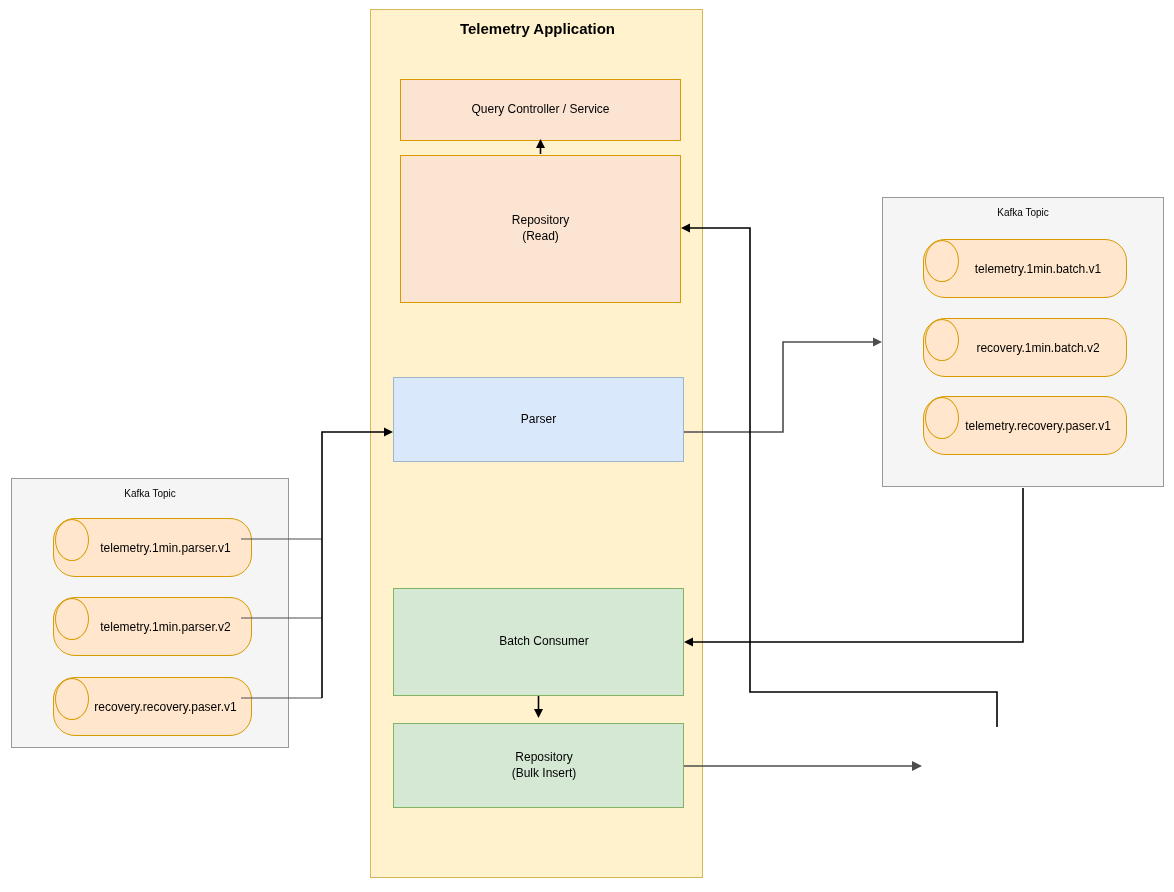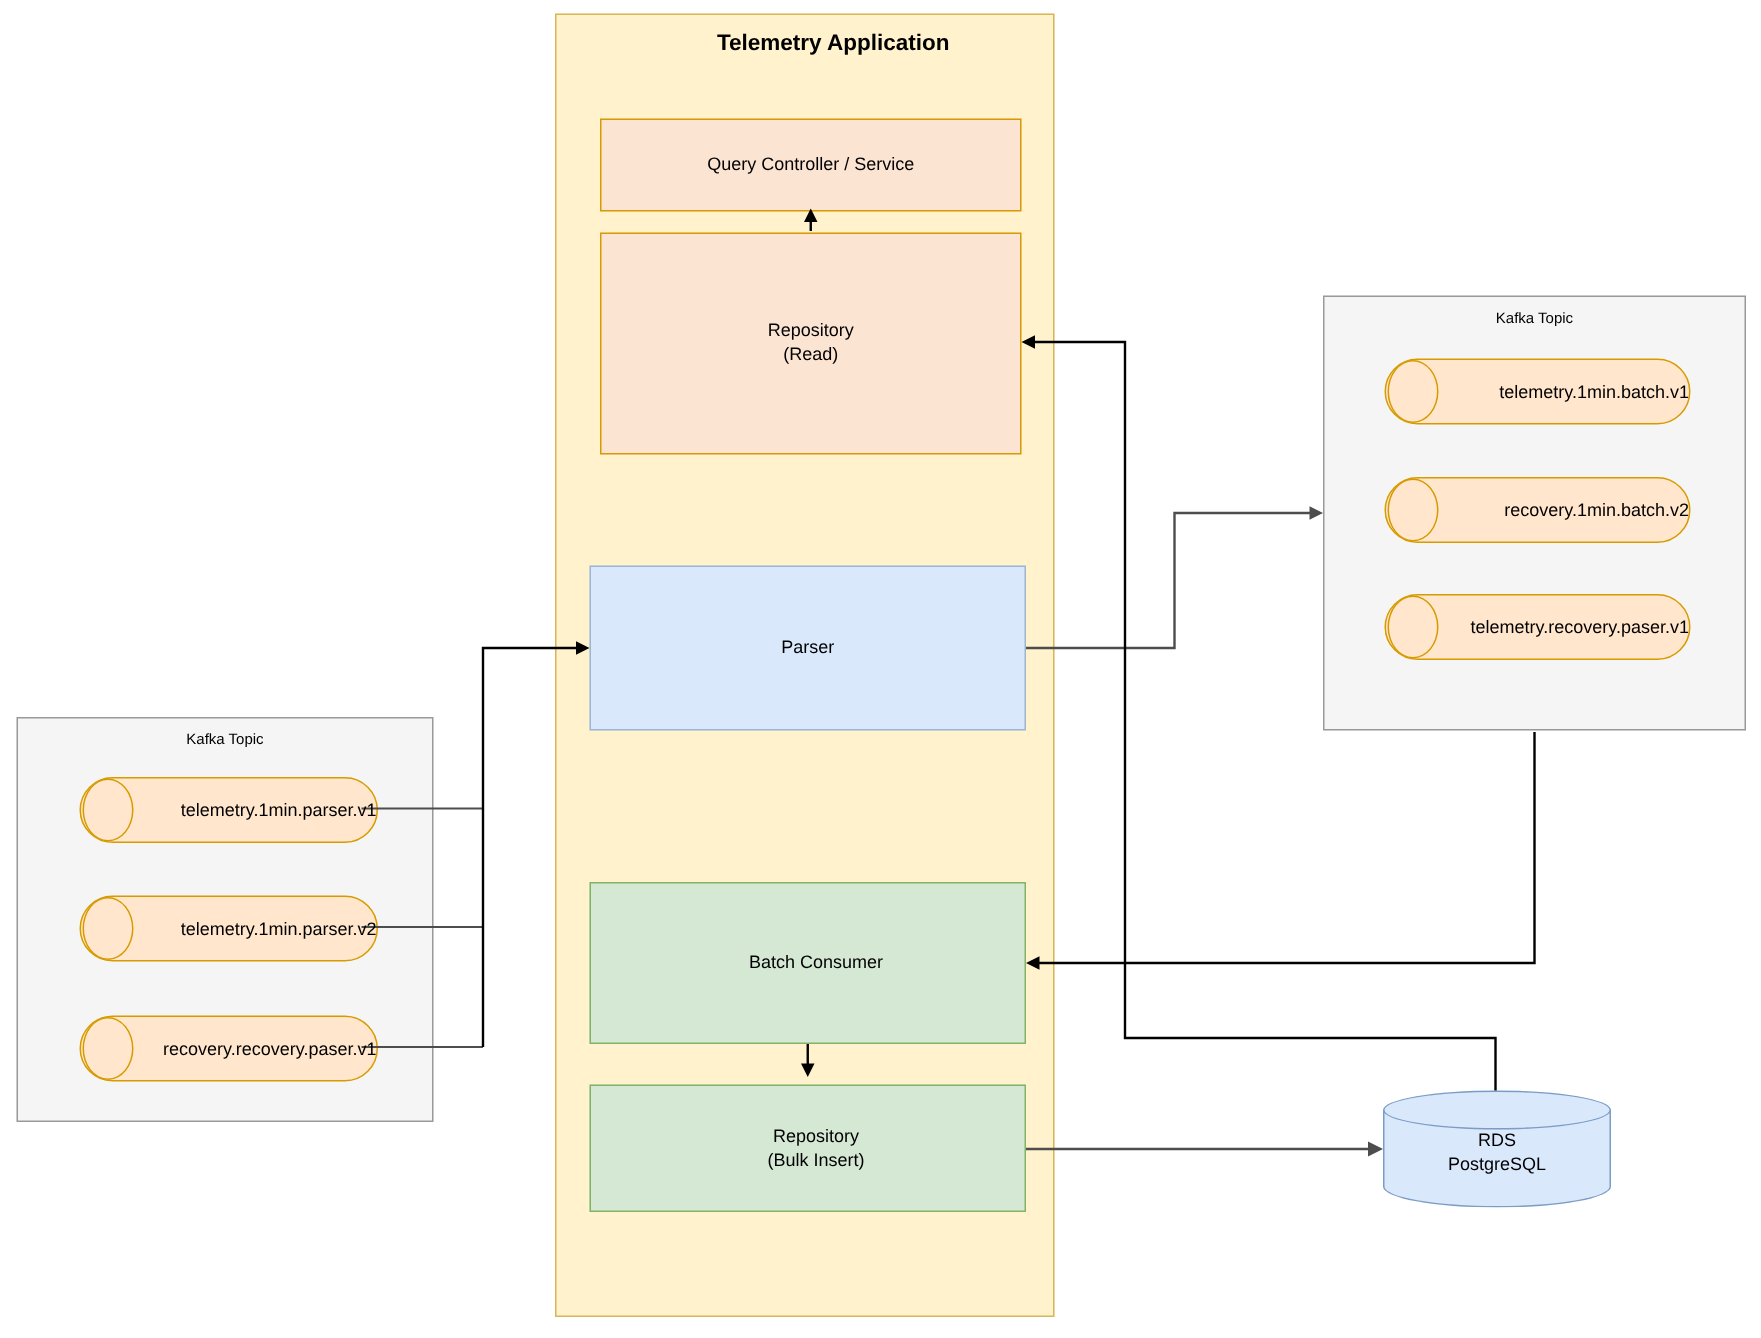--- a/index.html
+++ b/index.html
@@ -46,21 +46,20 @@
   }
   #app-title {
     position: absolute;
     left: 0;
     top: 9px;
     width: 333px;
     text-align: center;
     font-size: 15px;
     font-weight: bold;
     color: #000000;
-    margin-left: 18px;
   }
 
   
   .orange-box {
     background: #fce4d3;
     border: 1px solid #d79b00;
     align-items: center;
   }
   #query-controller {
     left: 400px;
@@ -77,21 +76,21 @@
 
   
   .blue-box {
     background: #dae8fc;
     border: 1px solid #9eb5cd;
   }
   #parser {
     left: 393px;
     top: 377px;
     width: 291px;
-    height: 110px;
+    height: 85px;
     text-align: center;
   }
 
   
   .green-box {
     background: #d5e8d4;
     border: 1px solid #82b366;
     padding-left: 11px;
   }
   #batch-consumer {
@@ -123,27 +122,27 @@
     width: 100%;
     text-align: center;
     font-size: 10px;
     color: #000000;
   }
 
   
   .topic {
     position: absolute;
     box-sizing: border-box;
-    height: 44px;
+    height: 59px;
     background: #ffe6cc;
     border: 1px solid #d79b00;
     border-radius: 22px / 22px;
     display: flex;
     align-items: center;
-    justify-content: flex-end;
+    justify-content: center;
   }
   .topic .cap {
     position: absolute;
     left: 1px;
     top: 0px;
     width: 34px;
     height: 42px;
     box-sizing: border-box;
     border: 1px solid #d79b00;
     border-radius: 50%;
@@ -278,26 +277,20 @@
       <span class="cap"></span>
       <span class="topic-label">recovery.1min.batch.v2</span>
     </div>
 
     <div class="topic" style="left:40px; top:198px; width:204px;">
       <span class="cap"></span>
       <span class="topic-label">telemetry.recovery.paser.v1</span>
     </div>
   </div>
 
-  <div id="rds">
-    <div class="cyl-body"></div>
-    <div class="cyl-top"></div>
-    <div class="cyl-label">RDS
-PostgreSQL</div>
-  </div>
 
   <svg id="connectors" viewBox="0 0 1174 892" width="1174" height="892">
 
     <g>
       <path class="edge-dark" d="M540.5,154 L540.5,144"></path>
       <polygon class="head-dark" points="540.5,139 536,148 545,148"></polygon>
     </g>
 
     <g>
       <path class="edge-thin" d="M241,539 L322,539"></path>

